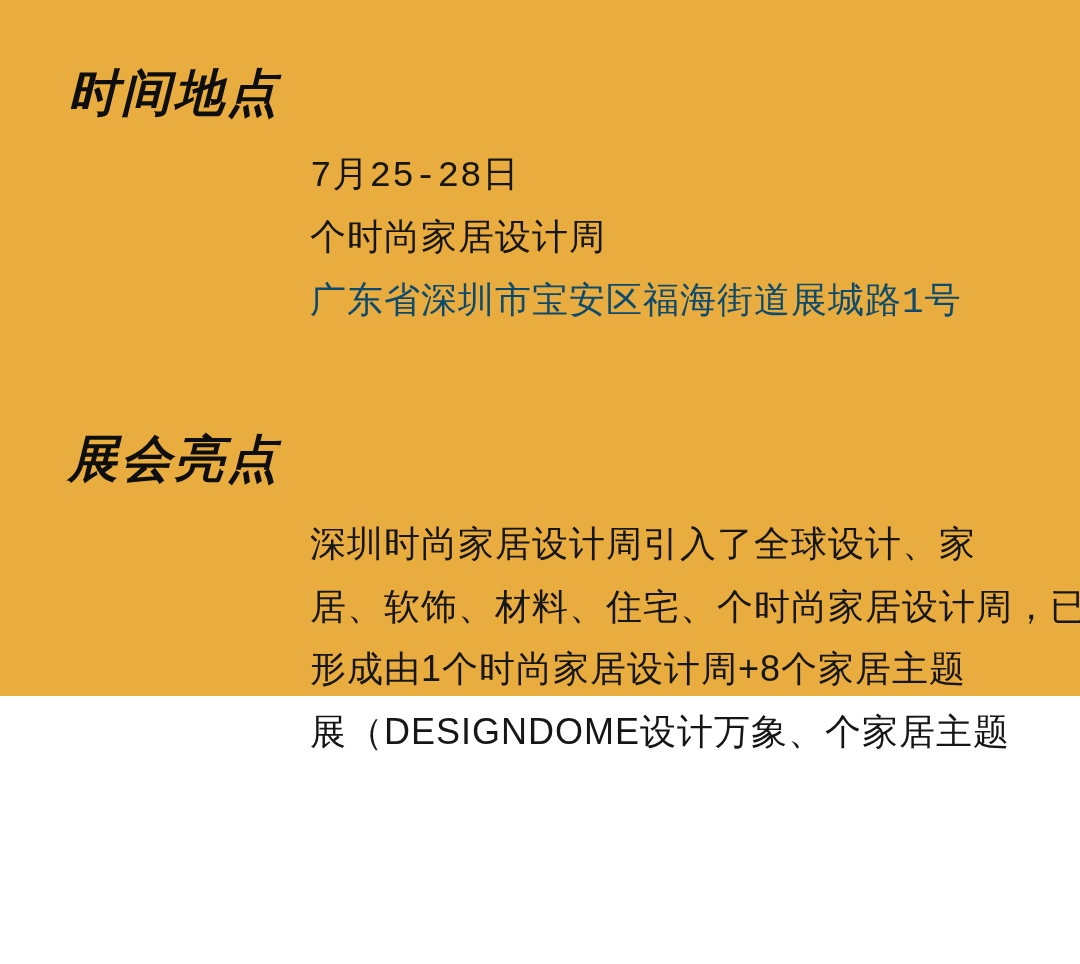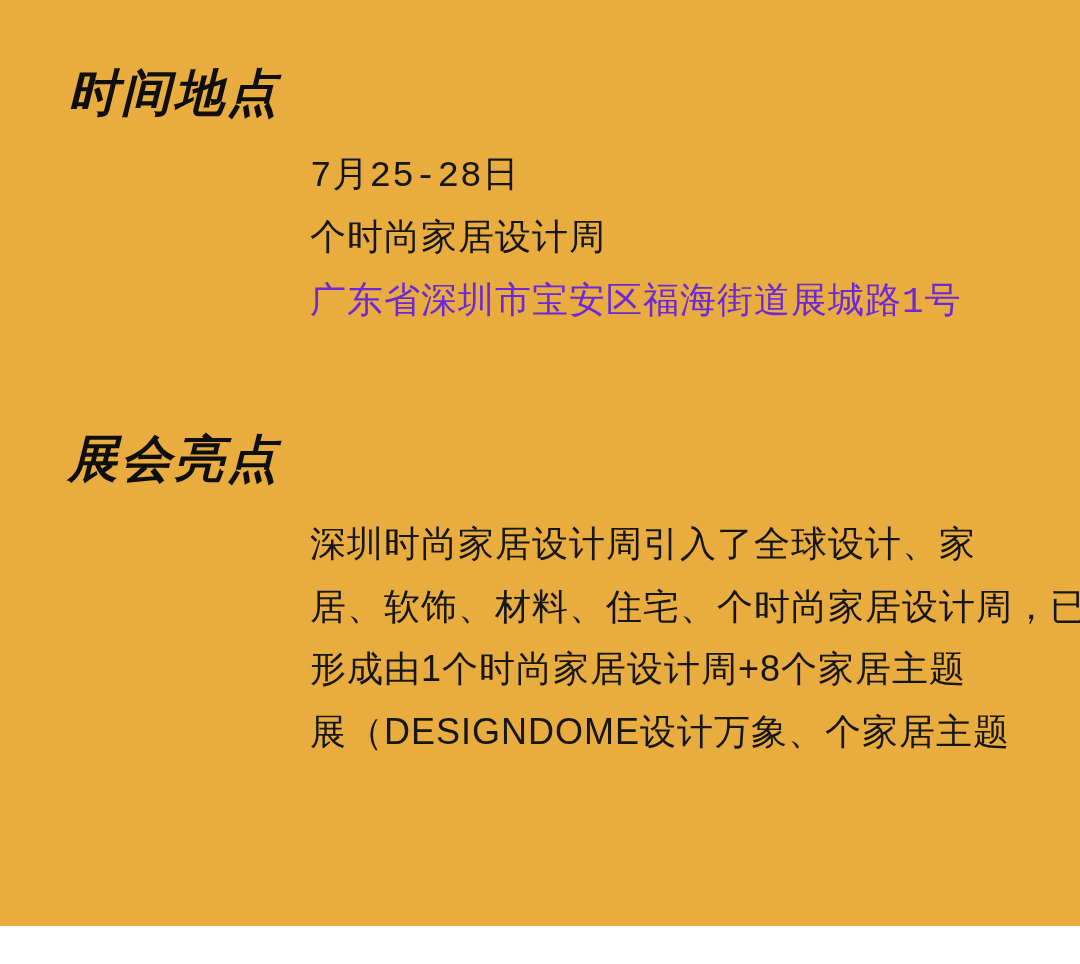--- a/index.html
+++ b/index.html
@@ -7,21 +7,21 @@
   html, body {
     width: 1080px;
     height: 964px;
     overflow: hidden;
     font-family: "Liberation Sans", "DejaVu Sans", sans-serif;
   }
 
   .poster {
     position: relative;
     width: 1080px;
-    height: 926px;
+    height: 696px;
     background: #E9AC3E;
   }
 
   .section-heading {
     position: absolute;
     left: 68px;
     font-size: 50px;
     font-weight: 800;
     font-style: italic;
     letter-spacing: 3px;
@@ -38,21 +38,21 @@
     color: #161616;
     font-size: 36px;
     line-height: 63px;
     letter-spacing: 1px;
   }
 
   .time-block { top: 145px; font-family: Liberation Mono, monospace; }
 
   .line { white-space: nowrap; }
 
-  .line-white { color: #6d28d9; }
+  .line-white { color: #0c4a6e; }
 
   .highlight-block { top: 513px; line-height: 62.5px; }
 </style>
 </head>
 <body>
 
 <div class="poster">
 
   <h2 class="section-heading heading-time">时间地点</h2>
 

